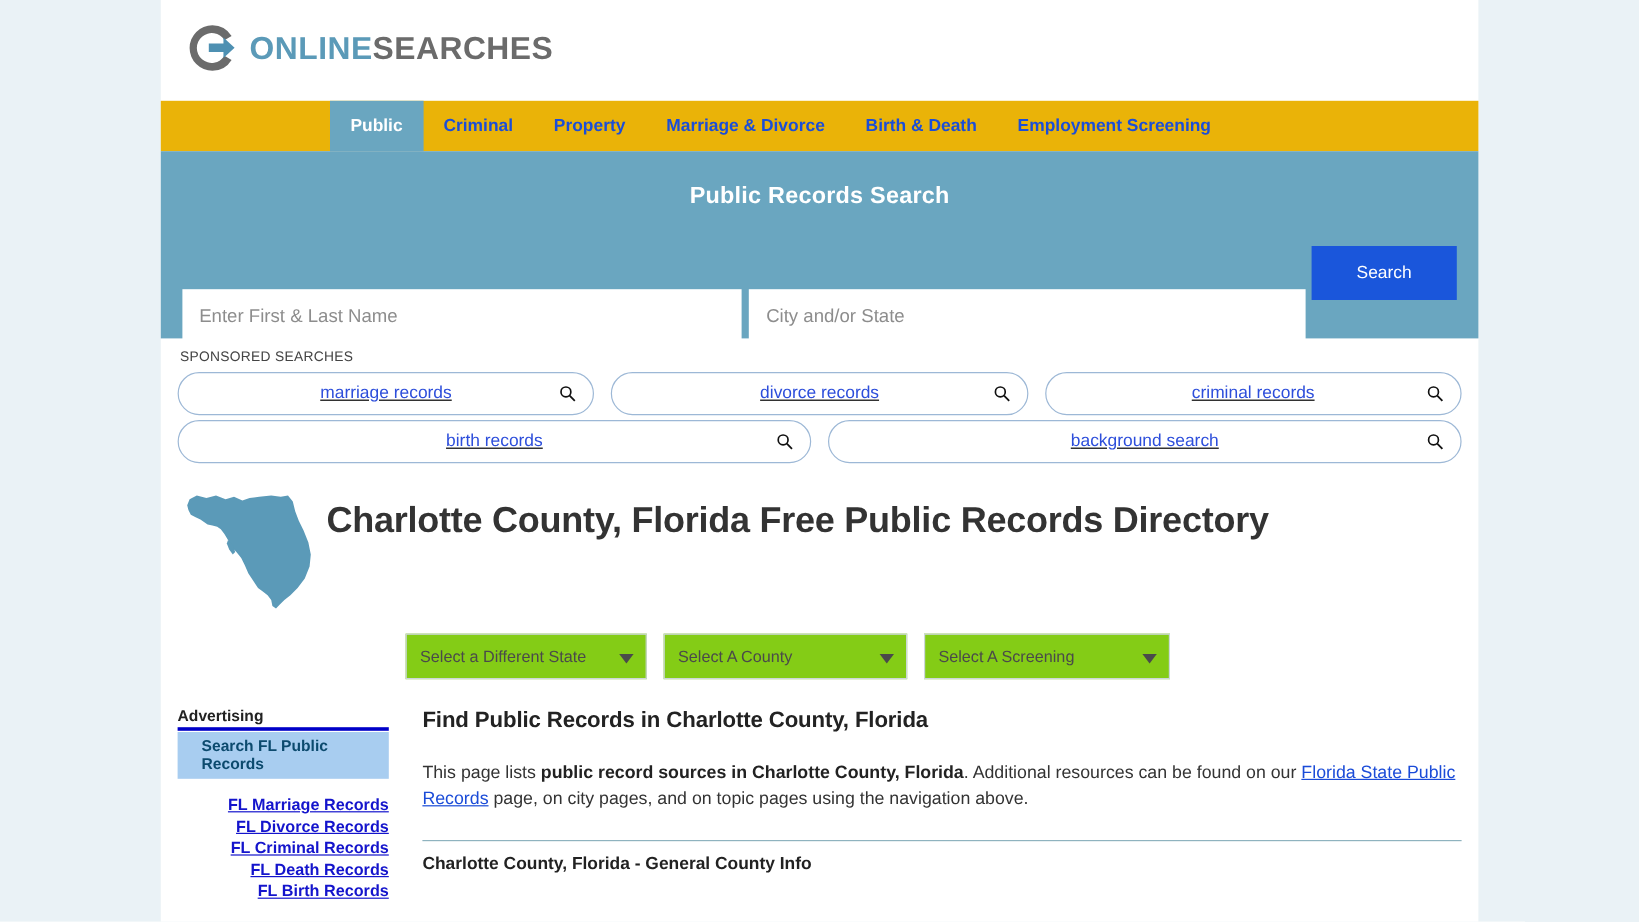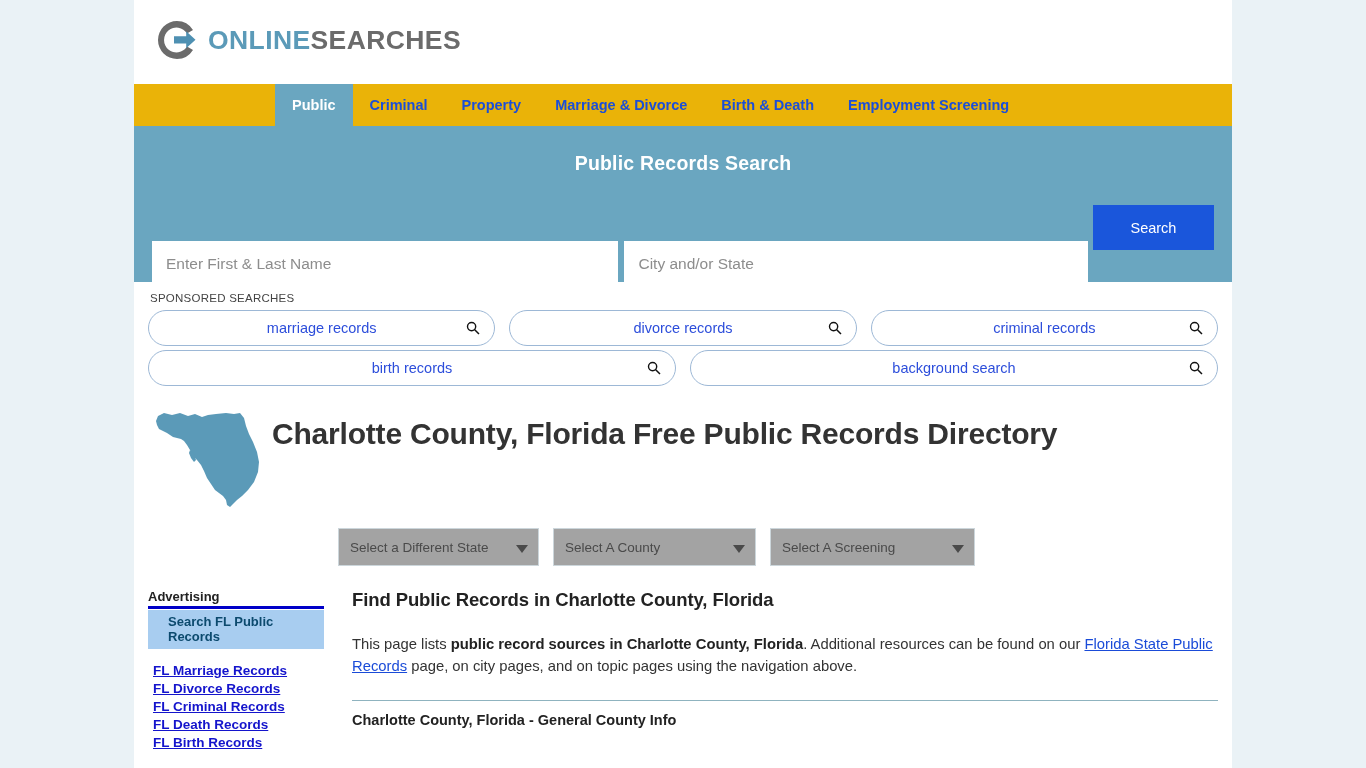--- a/index.html
+++ b/index.html
@@ -131,20 +131,21 @@
   .sponsored-label {
     font-size: 11.5px;
     color: #444;
     letter-spacing: .25px;
     margin: 2px 0 6px 2px;
   }
   .chip-row {
     display: flex;
     gap: 14px;
     margin-bottom: 4px;
+    text-decoration: underline;
   }
   .chip {
     flex: 1 1 0;
     height: 34px;
     border: 1px solid #9db8d6;
     border-radius: 18px;
     background: #ffffff;
     display: flex;
     align-items: center;
     justify-content: center;
@@ -190,21 +191,21 @@
   
   .selector-row {
     display: flex;
     gap: 14px;
     padding: 18px 14px 0 204px;
   }
   .sel {
     position: relative;
     height: 38px;
     border: 1px solid #ccd6db;
-    background: #a3a3a3;
+    background: #84cc16;
     display: flex;
     align-items: center;
     padding: 0 30px 0 11px;
     font-size: 13.5px;
     color: #4a4a4a;
     cursor: pointer;
     box-sizing: border-box;
   }
   .sel-state { width: 201px; }
   .sel-county { width: 203px; }
@@ -242,20 +243,21 @@
   .adv-headline {
     background: #a8cdf0;
     color: #0c4a6e;
     font-size: 13px;
     font-weight: bold;
     padding: 4px 5px 5px 20px;
     margin-top: 1px;
   }
   .adv-links {
     margin-top: 13px;
+    text-align: right;
   }
   .adv-link {
     display: block;
     font-size: 13.5px;
     font-weight: bold;
     color: #1414cc;
     text-decoration: underline;
     padding: 1px 0 2px 5px;
     white-space: nowrap;
   }

